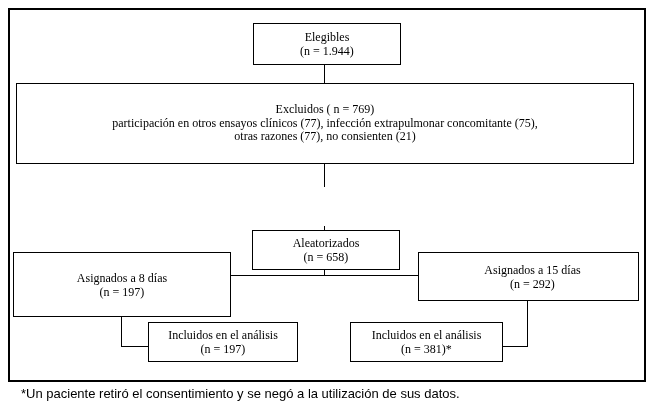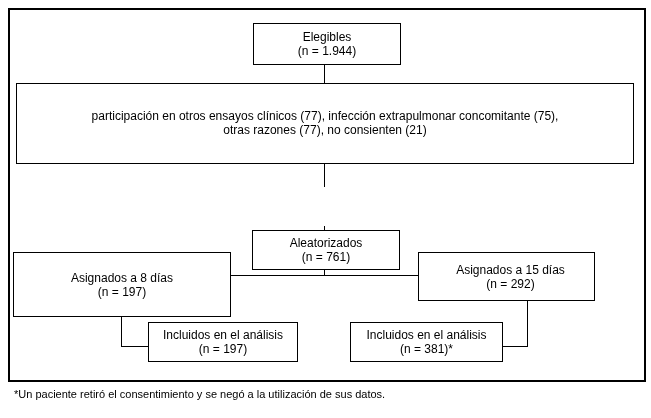--- a/index.html
+++ b/index.html
@@ -35,47 +35,47 @@
     background: #ffffff;
     display: flex;
     flex-direction: column;
     align-items: center;
     justify-content: center;
     text-align: center;
     font-size: 12px;
     line-height: 14px;
     z-index: 2;
   }
-  .node .ln { display: block; white-space: nowrap; }
+  .node .ln { display: block; white-space: nowrap; font-family: Liberation Serif, serif; }
   #box-elegibles    { left: 253px; top: 23px;  width: 148px; height: 42px; }
   #box-excluidos    { left: 16px;  top: 83px;  width: 618px; height: 81px; line-height: 13.5px; }
   #box-excluidos .ln { white-space: normal; }
   #box-aleatorizados{ left: 252px; top: 186px; width: 148px; height: 40px; margin-top: 44px; }
   #box-asignados-8  { left: 13px;  top: 252px; width: 218px; height: 65px; }
-  #box-asignados-15 { left: 418px; top: 252px; width: 177px; height: 49px; padding-left: 8px; }
+  #box-asignados-15 { left: 418px; top: 252px; width: 221px; height: 49px; padding-left: 8px; }
   #box-incluidos-8  { left: 148px; top: 322px; width: 150px; height: 40px; }
   #box-incluidos-15 { left: 350px; top: 322px; width: 153px; height: 40px; }
   .edge {
     position: absolute;
     background: #000000;
     z-index: 1;
   }
   #edge-v-eleg-excl   { left: 324px; top: 64px;  width: 1px;  height: 20px; }
   #edge-v-excl-aleat  { left: 324px; top: 163px; width: 1px;  height: 24px; }
   #edge-v-aleat-split { left: 324px; top: 226px; width: 1px;  height: 50px; }
   #edge-h-split       { left: 231px; top: 275px; width: 188px; height: 1px; }
   #edge-v-left-down   { left: 121px; top: 300px; width: 1px;  height: 47px; }
   #edge-h-left-in     { left: 121px; top: 346px; width: 28px; height: 1px; }
   #edge-v-right-down  { left: 527px; top: 300px; width: 1px;  height: 47px; }
   #edge-h-right-in    { left: 502px; top: 346px; width: 26px; height: 1px; }
   .footnote {
     position: absolute;
-    left: 14px;
+    left: 21px;
     top: 388px;
-    font-size: 11px;
+    font-size: 13px;
     line-height: 12px;
     white-space: nowrap;
   }
 </style>
 </head>
 <body>
 
 <div class="canvas">
 
   <div class="frame"></div>
@@ -88,27 +88,28 @@
   <div class="edge" id="edge-h-left-in"></div>
   <div class="edge" id="edge-v-right-down"></div>
   <div class="edge" id="edge-h-right-in"></div>
 
   <div class="node" id="box-elegibles">
     <span class="ln">Elegibles</span>
     <span class="ln">(n = 1.944)</span>
   </div>
 
   <div class="node" id="box-excluidos">
+    <span class="ln">Excluidos ( n = 769)</span>
     <span class="ln">participación en otros ensayos clínicos (77), infección extrapulmonar concomitante (75),</span>
     <span class="ln">otras razones (77), no consienten (21)</span>
   </div>
 
   <div class="node" id="box-aleatorizados">
     <span class="ln">Aleatorizados</span>
-    <span class="ln">(n = 761)</span>
+    <span class="ln">(n = 658)</span>
   </div>
 
   <div class="node" id="box-asignados-8">
     <span class="ln">Asignados a 8 días</span>
     <span class="ln">(n = 197)</span>
   </div>
 
   <div class="node" id="box-asignados-15">
     <span class="ln">Asignados a 15 días</span>
     <span class="ln">(n = 292)</span>

